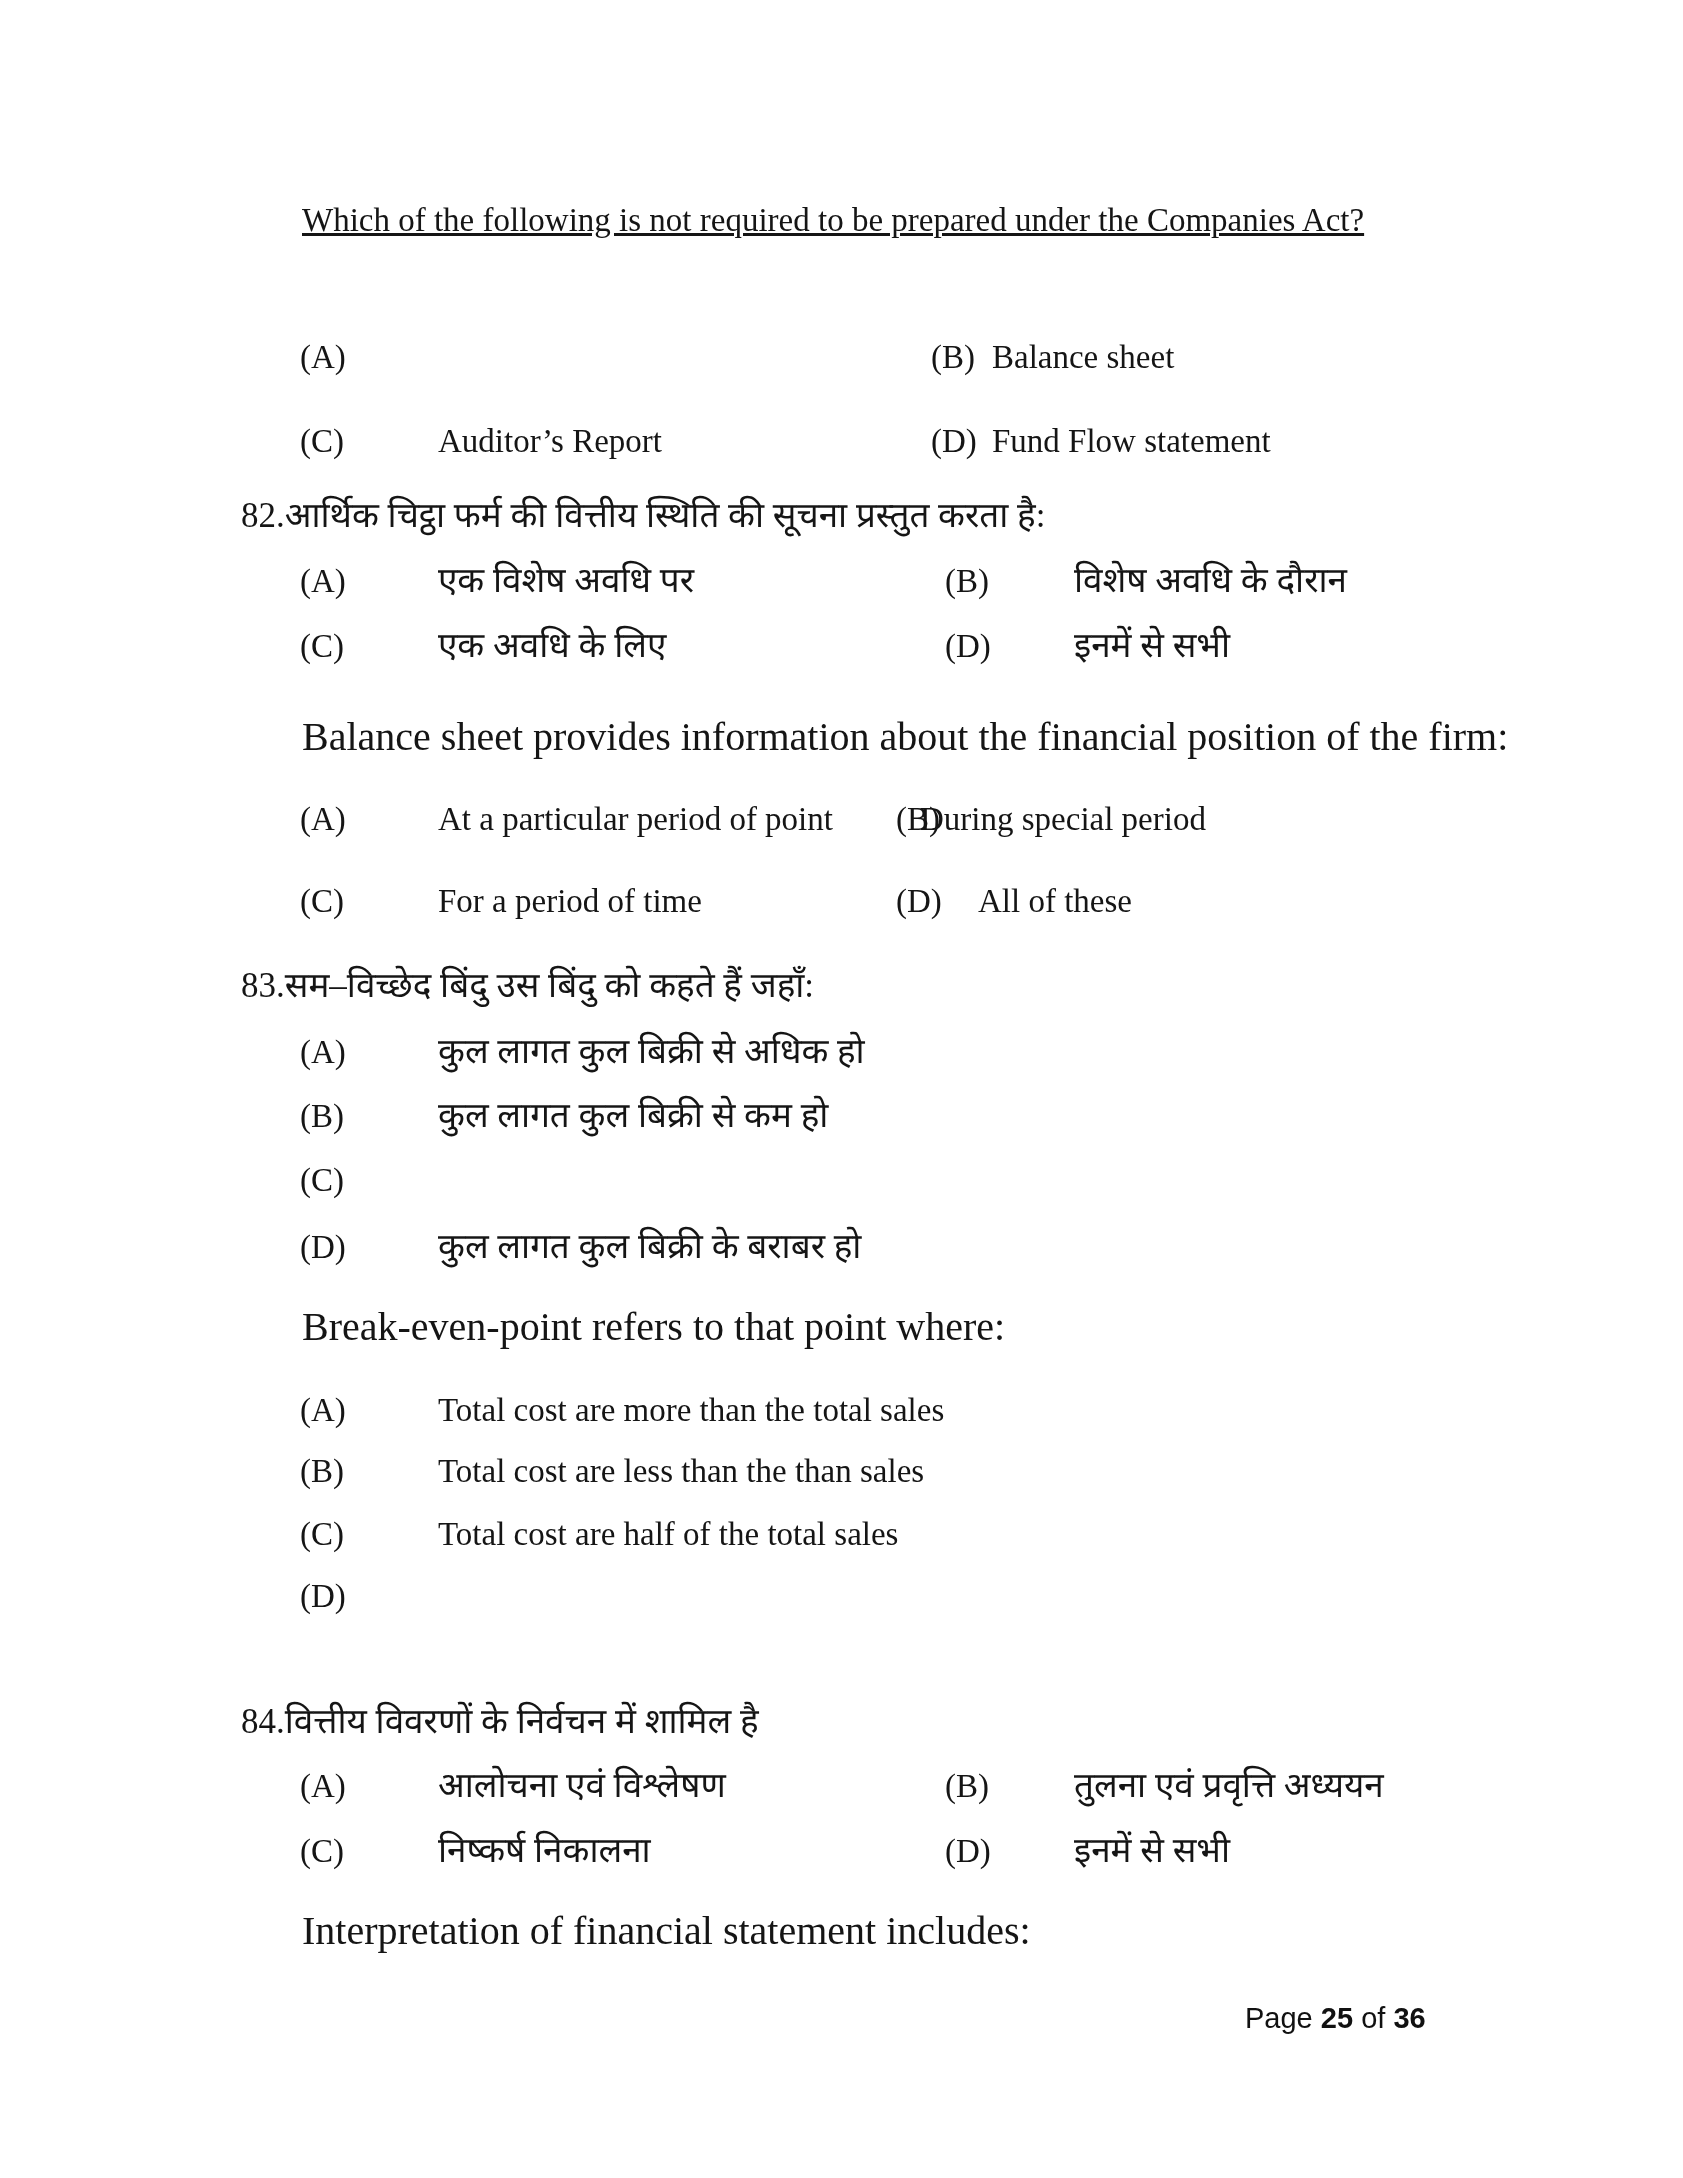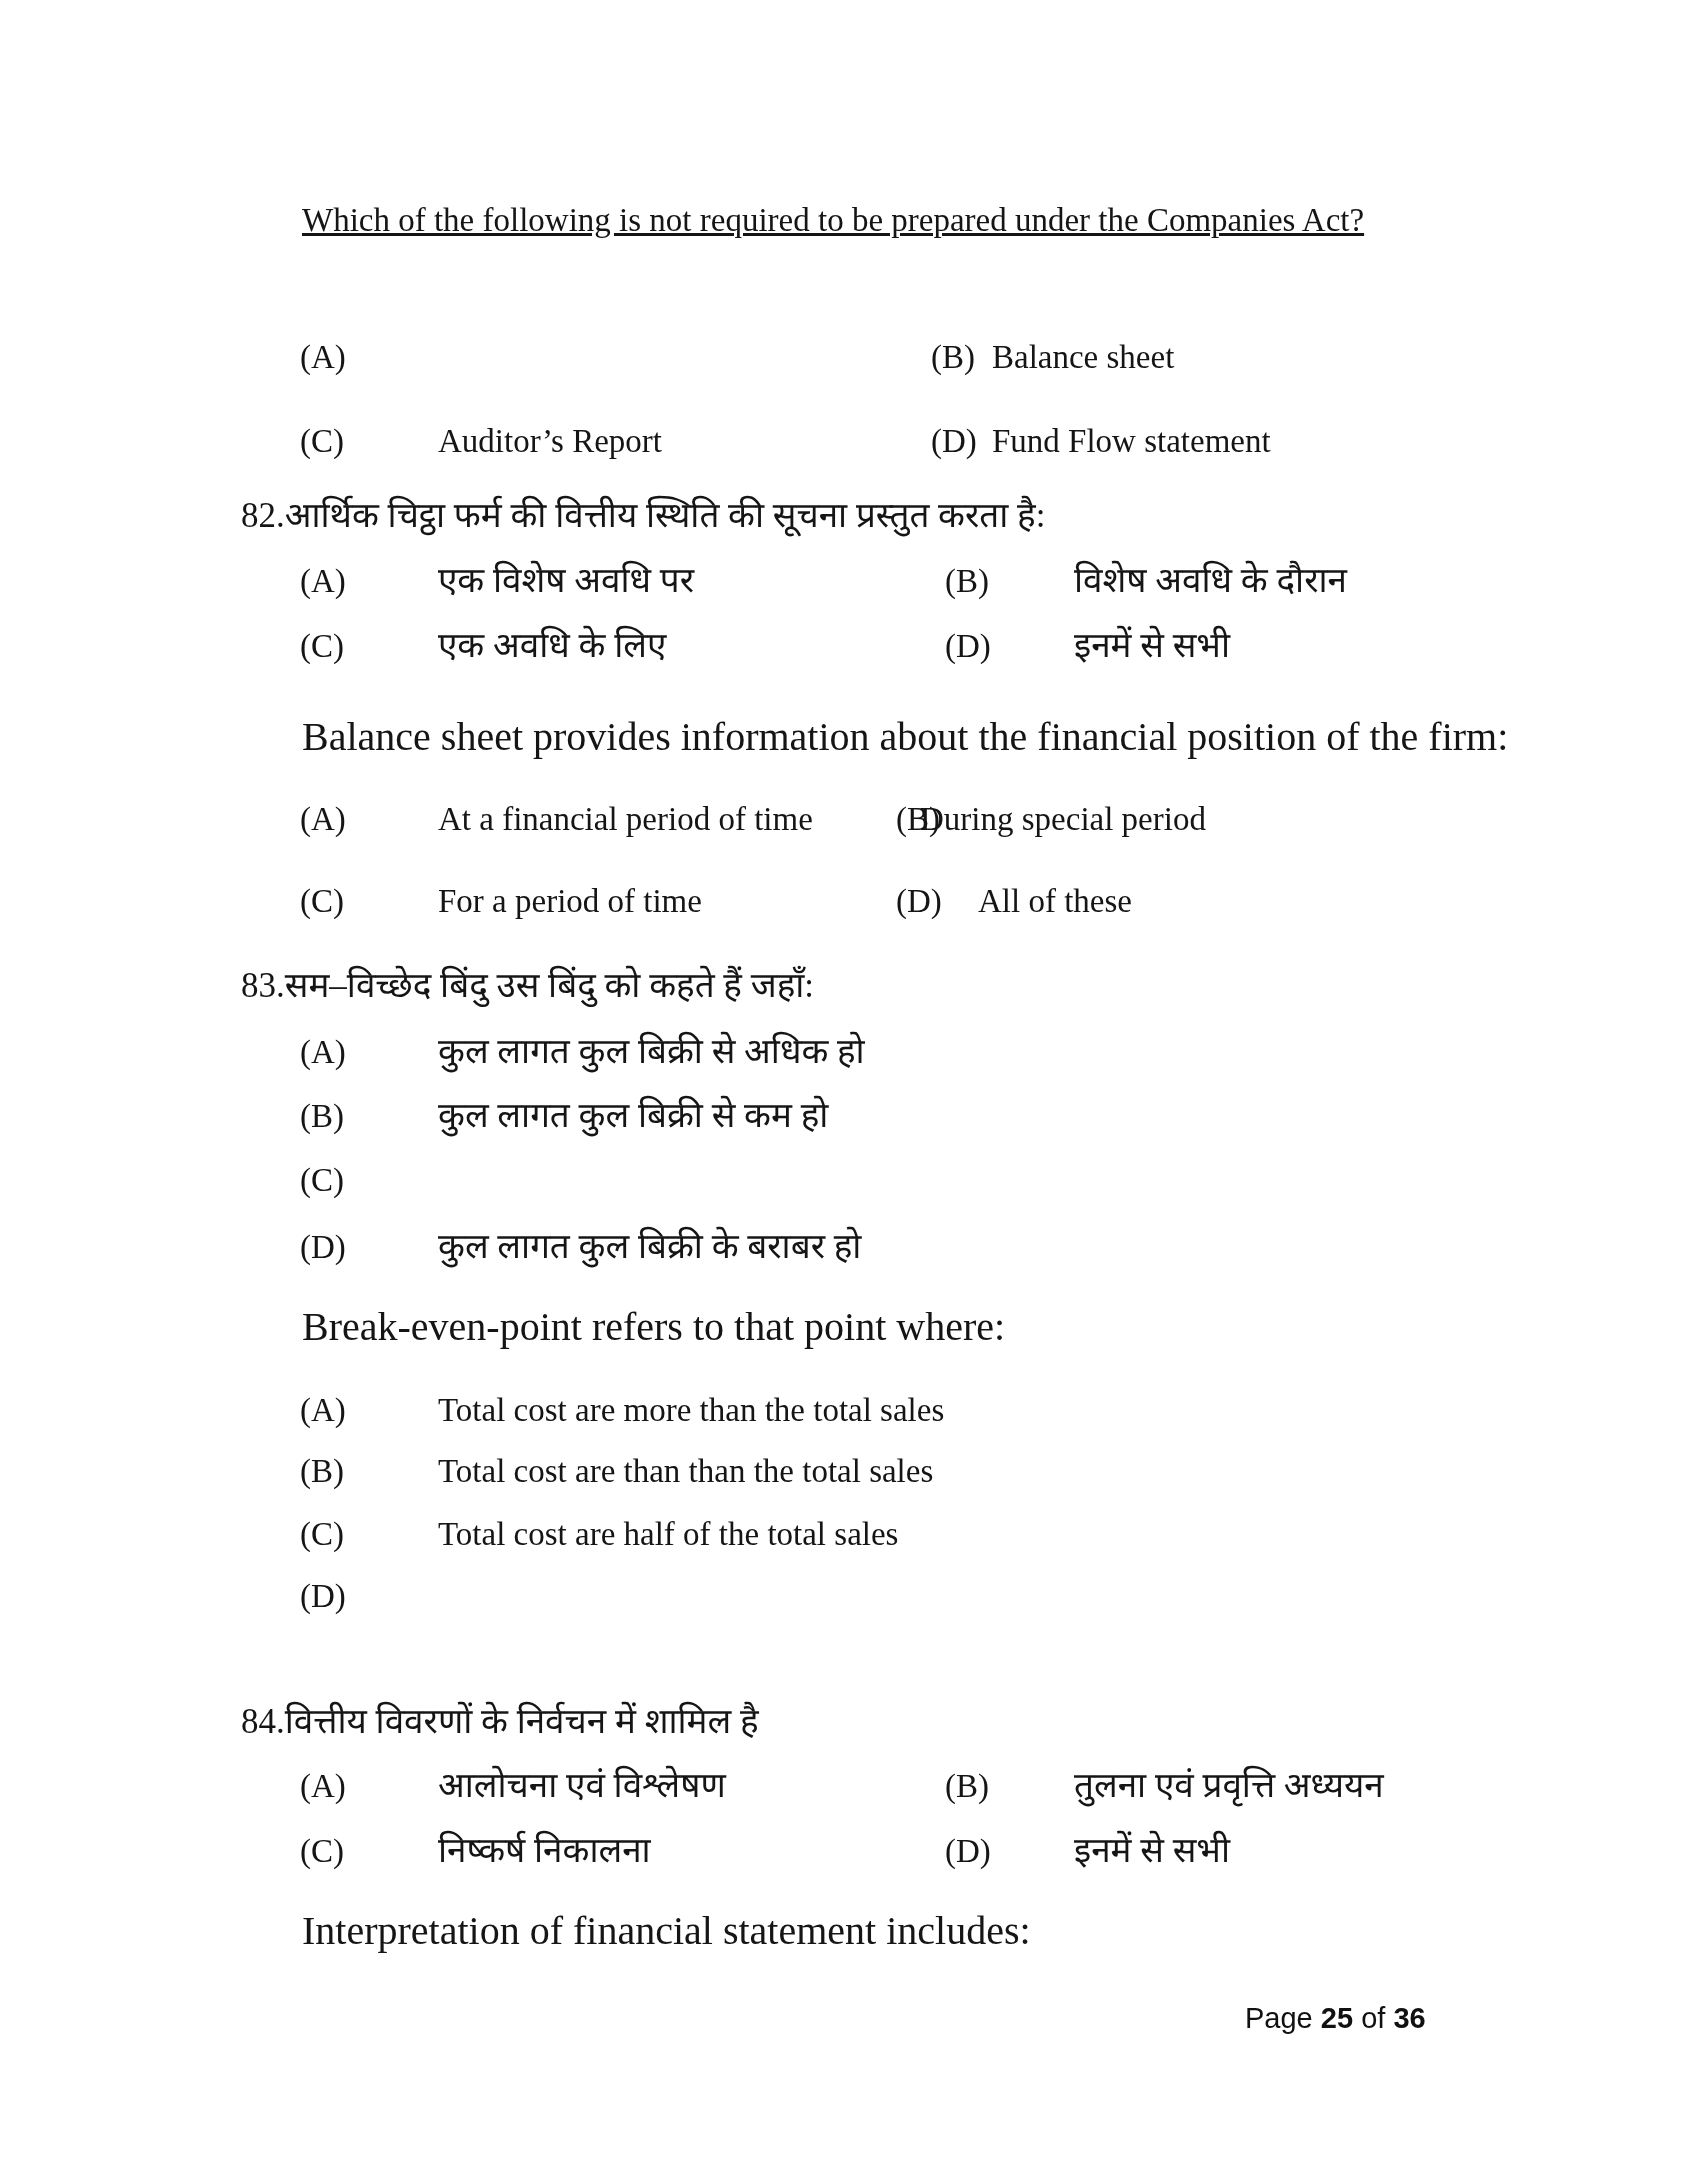--- a/index.html
+++ b/index.html
@@ -100,21 +100,21 @@
     <span class="abs" style="left:300px">(C)</span>
     <span class="abs hi" style="left:438px">एक अवधि के लिए</span>
     <span class="abs" style="left:945px">(D)</span>
     <span class="abs hi" style="left:1074px">इनमें से सभी</span>
   </div>
 
   <div class="q-line" style="top:715px">Balance sheet provides information about the financial position of the firm:</div>
 
   <div class="row" style="top:797px">
     <span class="abs" style="left:300px">(A)</span>
-    <span class="abs" style="left:438px">At a financial period of time</span>
+    <span class="abs" style="left:438px">At a particular period of point</span>
     <span class="abs" style="left:896px">(B)</span>
     <span class="abs" style="left:920px">During special period</span>
   </div>
 
   <div class="row" style="top:879px">
     <span class="abs" style="left:300px">(C)</span>
     <span class="abs" style="left:438px">For a period of time</span>
     <span class="abs" style="left:896px">(D)</span>
     <span class="abs" style="left:978px">All of these</span>
   </div>
@@ -140,21 +140,21 @@
   </div>
 
   <div class="q-line" style="top:1305px">Break-even-point refers to that point where:</div>
 
   <div class="row" style="top:1388px">
     <span class="abs" style="left:300px">(A)</span>
     <span class="abs" style="left:438px">Total cost are more than the total sales</span>
   </div>
   <div class="row" style="top:1449px">
     <span class="abs" style="left:300px">(B)</span>
-    <span class="abs" style="left:438px">Total cost are than than the total sales</span>
+    <span class="abs" style="left:438px">Total cost are less than the than sales</span>
   </div>
   <div class="row" style="top:1512px">
     <span class="abs" style="left:300px">(C)</span>
     <span class="abs" style="left:438px">Total cost are half  of the total sales</span>
   </div>
   <div class="row" style="top:1574px">
     <span class="abs" style="left:300px">(D)</span>
   </div>
 
   <div class="q-num-line" style="top:1699px">

